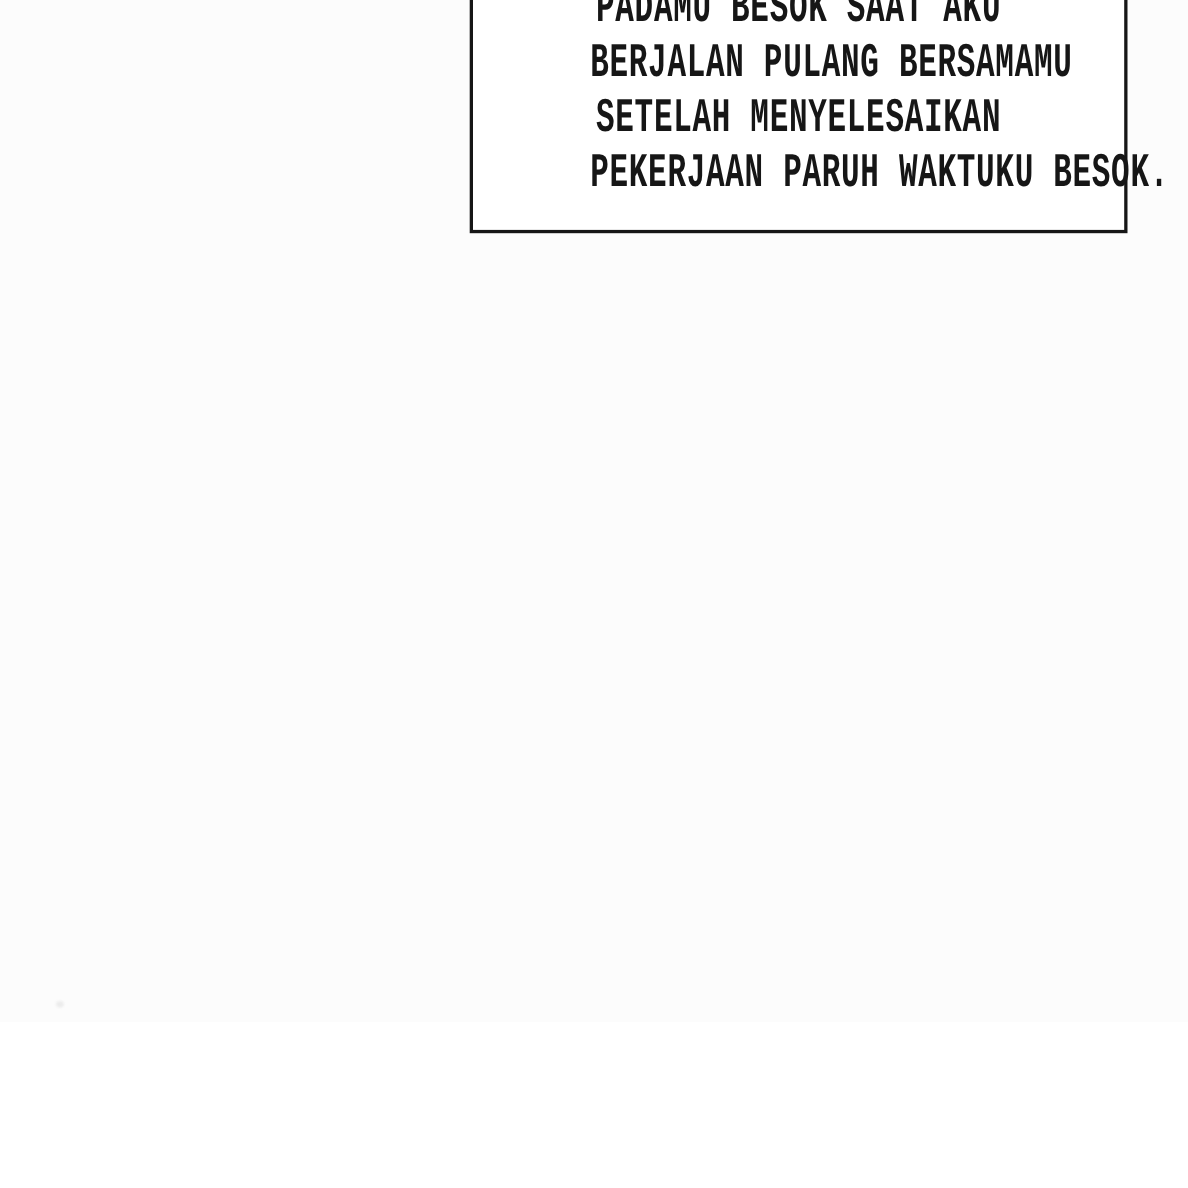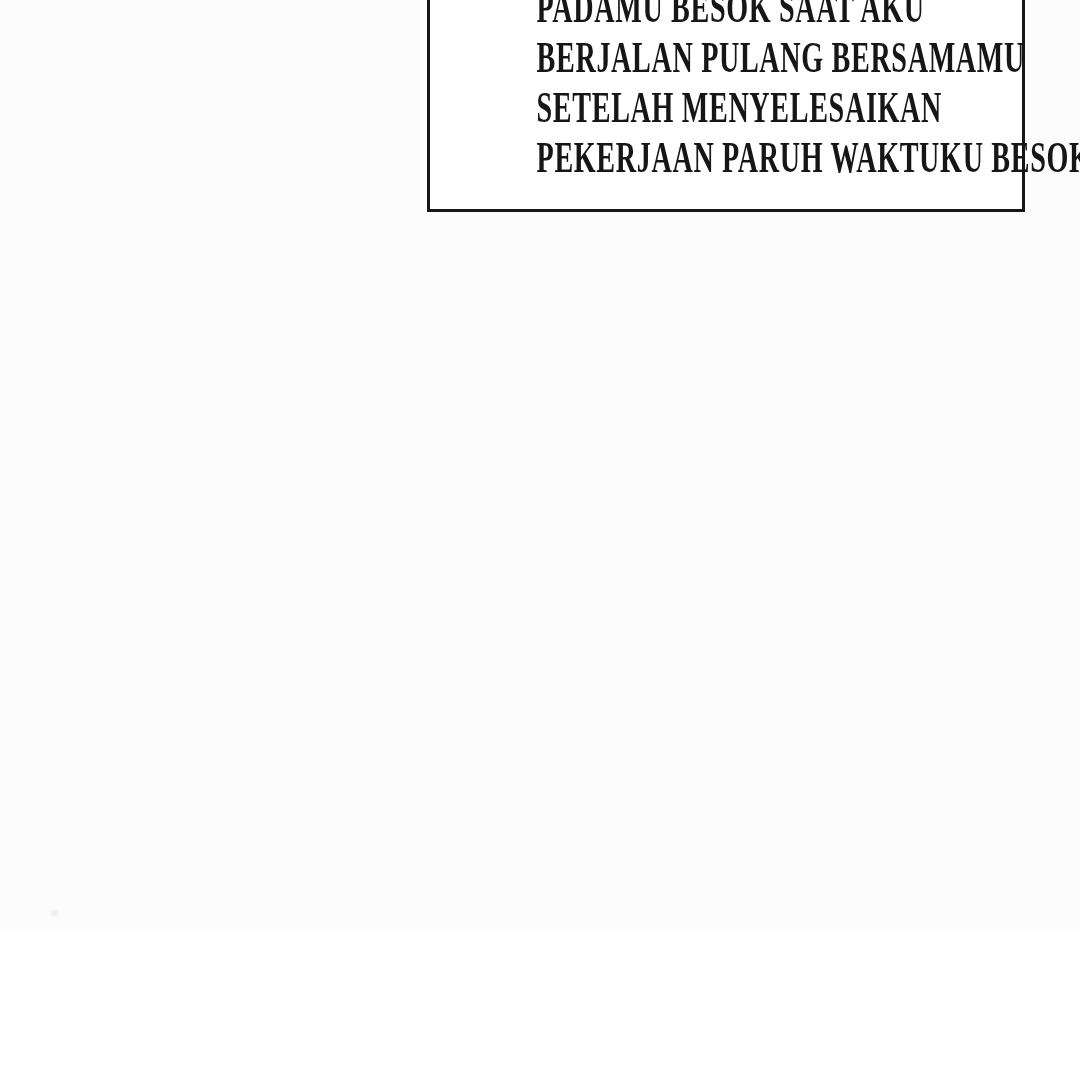--- a/index.html
+++ b/index.html
@@ -5,21 +5,21 @@
   html, body {
     margin: 0;
     padding: 0;
   }
   .canvas {
     position: relative;
     width: 1080px;
     height: 929px;
     overflow: hidden;
     background: var(--page-bg, #fcfcfc);
-    font-family: Liberation Serif, serif;
+    font-family: Liberation Mono, monospace;
   }
   .speech-box {
     position: absolute;
     left: 427px;
     top: -56px;
     width: 592px;
     height: 262px;
     background: var(--box-bg, #ffffff);
     border: 3px solid var(--ink, #161616);
     box-sizing: content-box;

